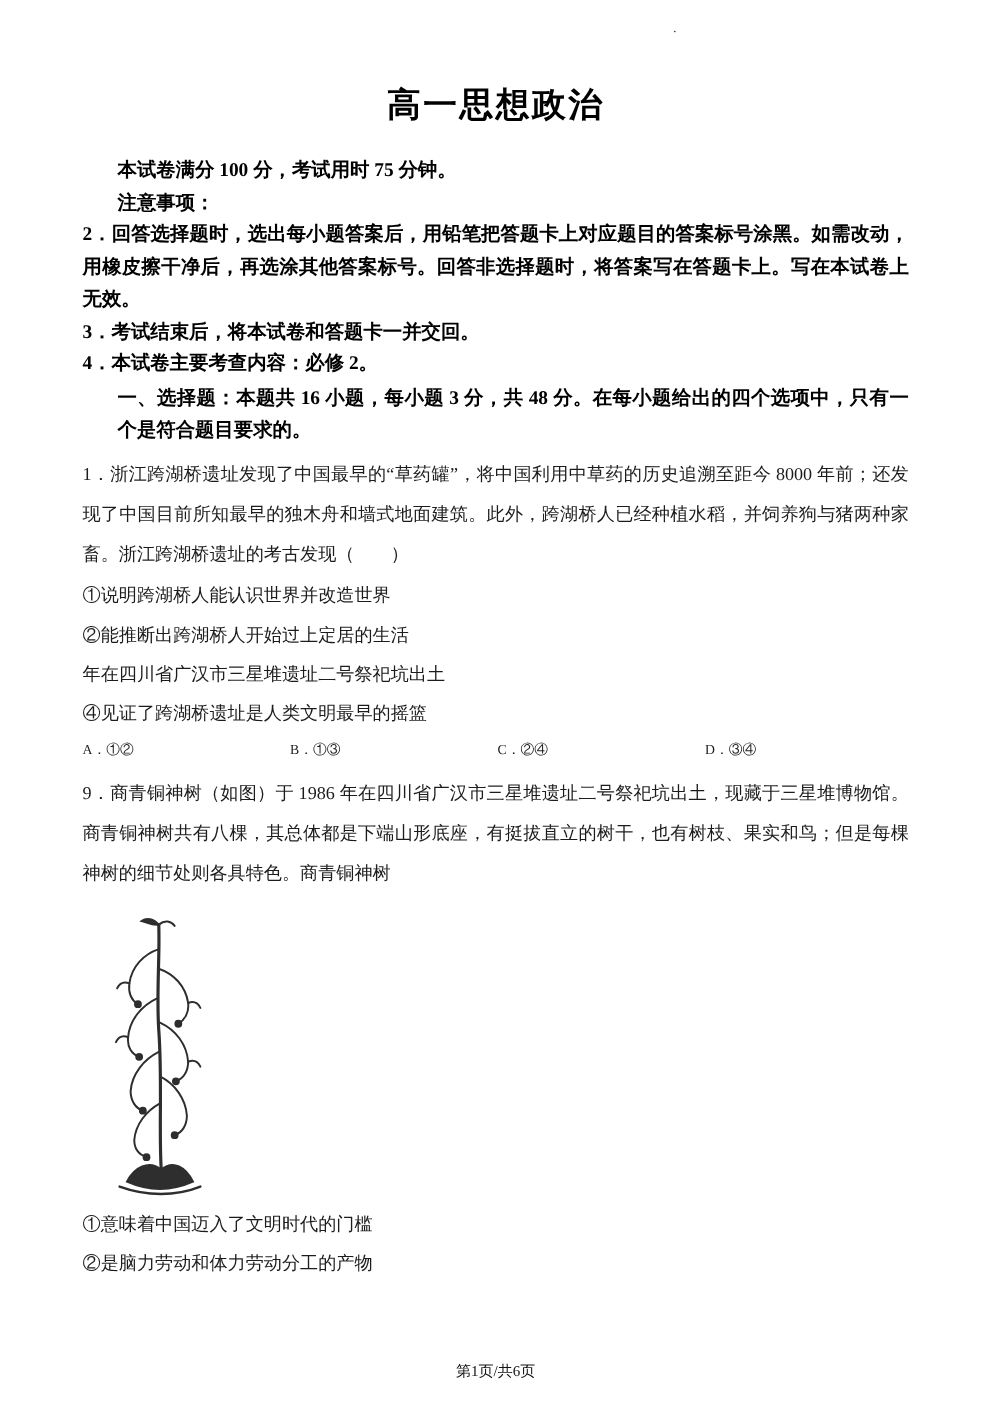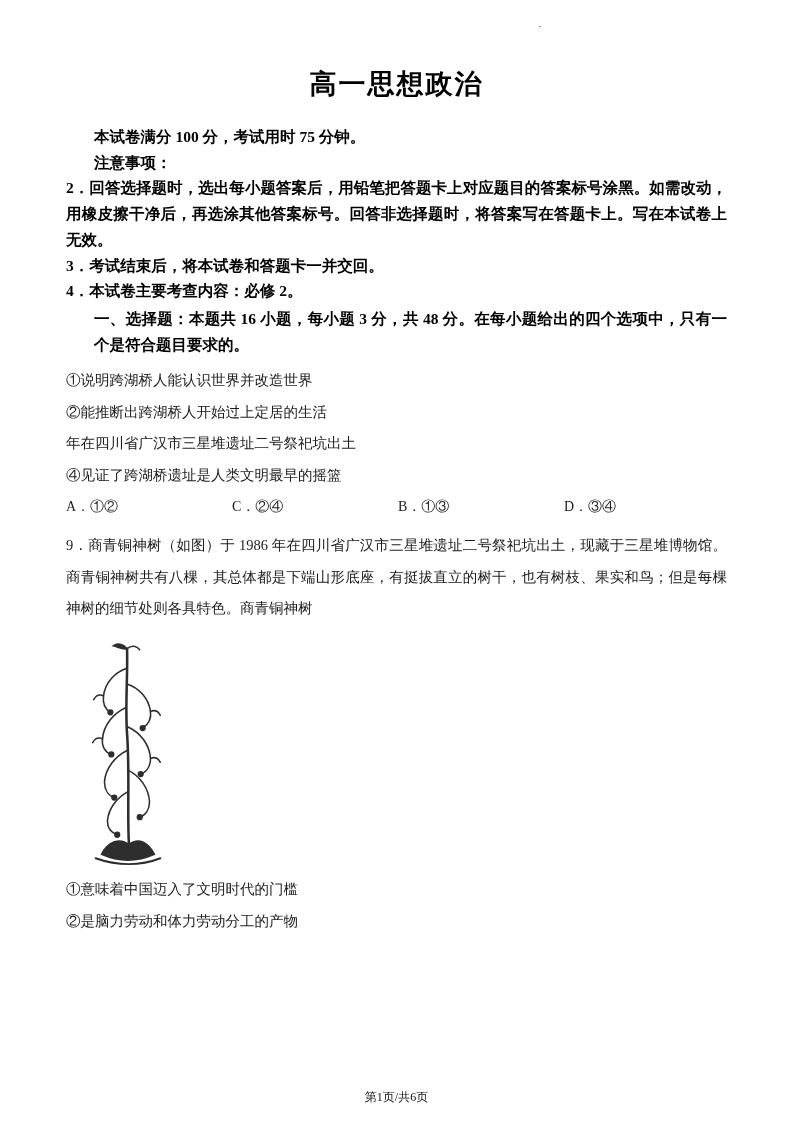--- a/index.html
+++ b/index.html
@@ -56,21 +56,21 @@
     text-align: justify;
   }
   .q-option-line {
     font-size: 14.5px;
     color: #1c1c1c;
     line-height: 2.1;
     margin-top: 1px;
   }
   .choices-row {
     display: flex;
-    font-size: 14px;
+    font-size: 11px;
     color: #1c1c1c;
     line-height: 2.1;
     margin-top: 2px;
   }
   .choices-row .choice { width: 166px; }
   .choices-row .choice:last-child { width: auto; }
 
   .figure-wrap {
     margin: 10px 0 4px 6px;
     width: 110px;
@@ -98,28 +98,29 @@
   <div class="bold-line">本试卷满分 100 分，考试用时 75 分钟。</div>
   <div class="bold-line">注意事项：</div>
 
   <div class="notice-item">2．回答选择题时，选出每小题答案后，用铅笔把答题卡上对应题目的答案标号涂黑。如需改动，用橡皮擦干净后，再选涂其他答案标号。回答非选择题时，将答案写在答题卡上。写在本试卷上无效。</div>
   <div class="notice-item">3．考试结束后，将本试卷和答题卡一并交回。</div>
   <div class="notice-item">4．本试卷主要考查内容：必修 2。</div>
 
   <div class="section-head">一、选择题：本题共 16 小题，每小题 3 分，共 48 分。在每小题给出的四个选项中，只有一个是符合题目要求的。</div>
 
   <div class="question">
+    <div class="q-stem">1．浙江跨湖桥遗址发现了中国最早的“草药罐”，将中国利用中草药的历史追溯至距今 8000 年前；还发现了中国目前所知最早的独木舟和墙式地面建筑。此外，跨湖桥人已经种植水稻，并饲养狗与猪两种家畜。浙江跨湖桥遗址的考古发现（　　）</div>
     <div class="q-option-line">①说明跨湖桥人能认识世界并改造世界</div>
     <div class="q-option-line">②能推断出跨湖桥人开始过上定居的生活</div>
     <div class="q-option-line">年在四川省广汉市三星堆遗址二号祭祀坑出土</div>
     <div class="q-option-line">④见证了跨湖桥遗址是人类文明最早的摇篮</div>
     <div class="choices-row">
       <span class="choice">A．①②</span>
+      <span class="choice">B．①③</span>
       <span class="choice">C．②④</span>
-      <span class="choice">B．①③</span>
       <span class="choice">D．③④</span>
     </div>
   </div>
 
   <div class="question">
     <div class="q-stem">9．商青铜神树（如图）于 1986 年在四川省广汉市三星堆遗址二号祭祀坑出土，现藏于三星堆博物馆。商青铜神树共有八棵，其总体都是下端山形底座，有挺拔直立的树干，也有树枝、果实和鸟；但是每棵神树的细节处则各具特色。商青铜神树</div>
 
     <div class="figure-wrap">
       <svg viewBox="0 0 100 240" xmlns="http://www.w3.org/2000/svg" fill="none" stroke="#2e2e2e" stroke-width="1.6" stroke-linecap="round">
 

